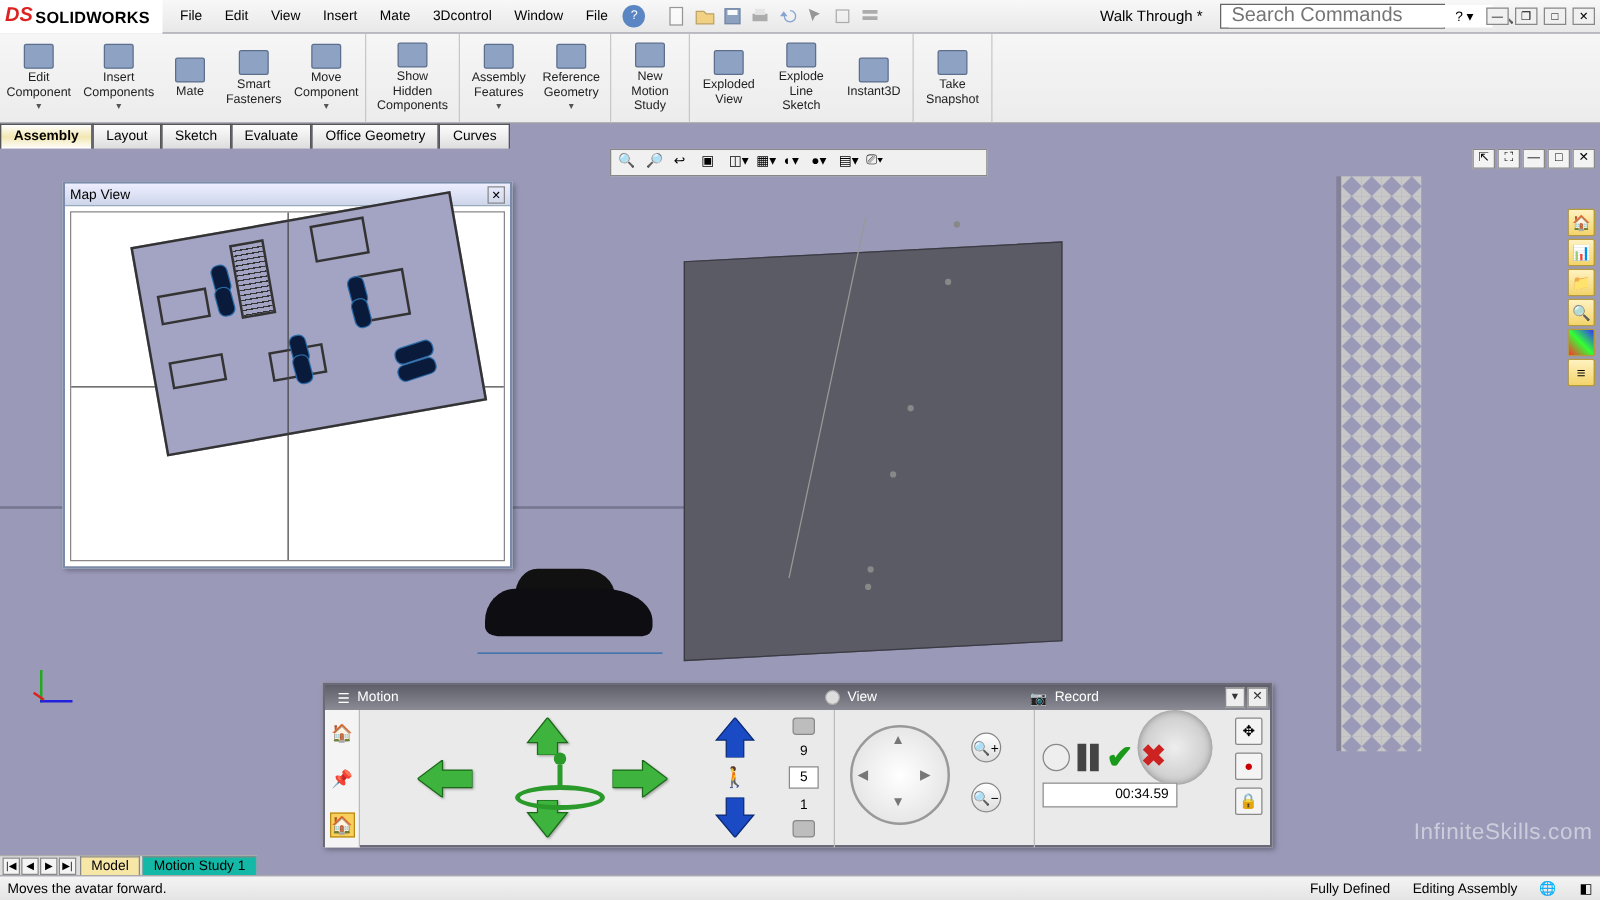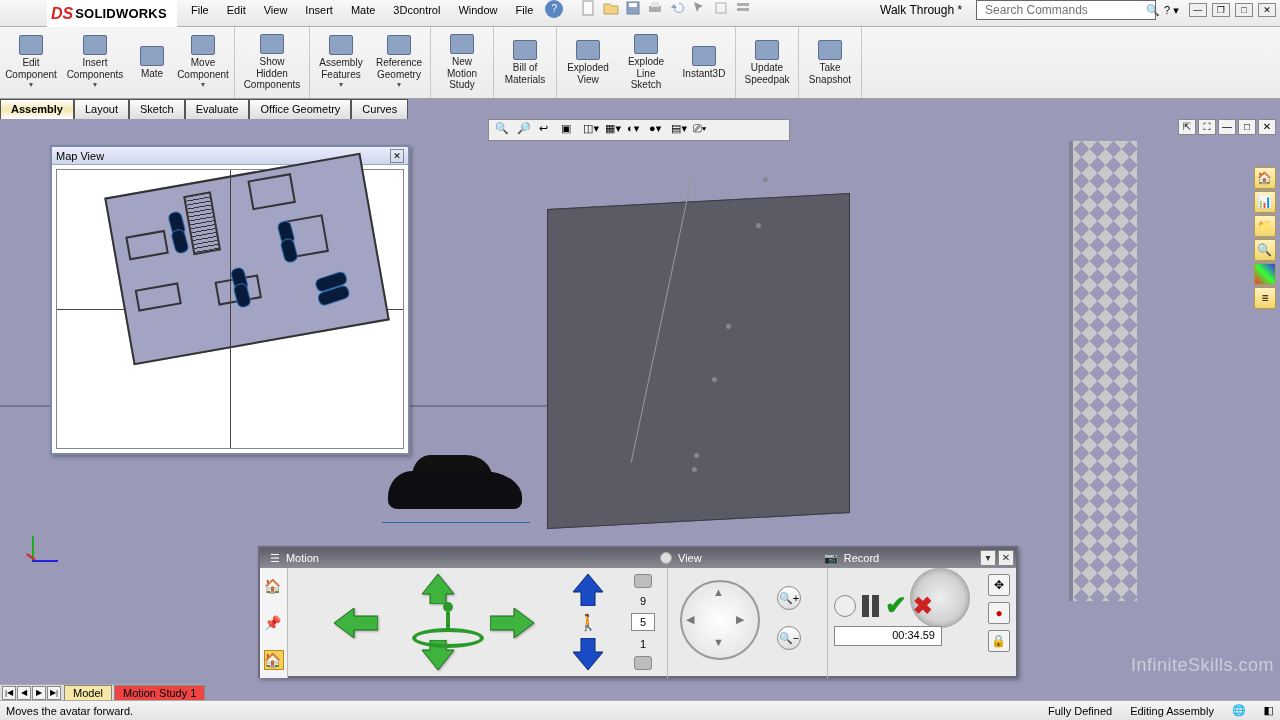--- a/index.html
+++ b/index.html
@@ -1,32 +1,32 @@
 <!DOCTYPE html>
 <html><head>
 <meta charset="utf-8">
 <style>
 * { box-sizing: border-box; margin: 0; padding: 0; font-family: "Segoe UI", Tahoma, sans-serif; font-size: 11px; }
 body { width: 1280px; height: 720px; overflow: hidden; background: #9a99b8; user-select: none; }
 
 
-.titlebar { height: 27px; background: linear-gradient(#f8f8f8,#e8e8e8); display: flex; align-items: flex-start; border-bottom: 1px solid #b0b0b0; padding-left: 47px; }
+.titlebar { height: 27px; background: linear-gradient(#f8f8f8,#e8e8e8); display: flex; align-items: center; border-bottom: 1px solid #b0b0b0; }
 .logo { width: 130px; height: 27px; display: flex; align-items: center; padding-left: 4px; background: #fff; }
 .logo-mark { color: #d22; font-weight: bold; font-size: 16px; font-style: italic; margin-right: 2px;}
 .logo-text { font-weight: bold; font-size: 13px; letter-spacing: 0.2px; }
 .menu { display: flex; gap: 2px; margin-left: 6px; }
 .menu span { padding: 4px 8px; cursor: default; }
 .help-ic { margin-left: 4px; width: 18px; height: 18px; border-radius: 50%; background: #5a86c4; color: #fff; text-align: center; line-height: 18px; font-size: 10px; }
 .qat { display: flex; align-items: center; gap: 6px; margin-left: 18px; }
 .qat .ic { width: 16px; height: 16px; opacity: .65; }
 .title-right { margin-left: auto; display: flex; align-items: center; gap: 4px; padding-right: 4px;}
 .doc-name { margin: 0 10px; font-size: 12px; }
 .search-box { display: flex; align-items:center; border: 1px solid #666; background: #fff; height: 20px; width: 180px; }
 .search-box .sc { width: 16px; height: 16px; background: #333; margin: 0 3px;}
-.search-box input { border: 0; outline: 0; flex: 1; font-size: 12px; padding: 0 2px; color: #888; }
+.search-box input { border: 0; outline: 0; flex: 1; font-size: 16px; padding: 0 2px; color: #888; }
 .win-btns span { display:inline-block; width: 18px; height: 14px; border: 1px solid #888; margin-left: 2px; font-size:9px; text-align:center; line-height:12px; background:#f0f0f0;}
 
 
 .ribbon { height: 72px; background: linear-gradient(#f6f6f6,#ececec); border-bottom: 1px solid #a0a0a0; display: flex; }
 .rib-group { display: flex; align-items:center; border-right: 1px solid #c8c8c8; padding: 0 2px; }
 .rib-btn { display: flex; flex-direction: column; align-items: center; justify-content: center; width: 58px; height: 70px; text-align: center; line-height: 1.15; padding: 2px 2px; cursor: default; position:relative;}
 .rib-btn.narrow { width: 44px; }
 .rib-btn.wide { width: 70px; }
 .rib-ic { width: 24px; height: 20px; background: #8ea3c4; border: 1px solid #5b6e8c; margin-bottom: 2px; border-radius: 2px; }
 .rib-btn .lbl { font-size: 10px; color: #222; }
@@ -116,21 +116,21 @@
 .timebox{position:absolute; left:6px; top:58px; width:108px; height:20px; border:1px solid #888; background:#fff; text-align:right; padding:2px 6px;}
 .side-col{position:absolute; right:4px; top:6px; width:24px; display:flex; flex-direction:column; gap:6px;}
 .side-col span{width:22px;height:22px;border:1px solid #888;background:#f4f4f4;border-radius:2px; display:flex;align-items:center;justify-content:center;font-size:12px;}
 .rec-dot{color:#c00;}
 .lock{color:#c80;}
 
 
 .lowertabs{ position:absolute; left:0; bottom:20px; height:16px; display:flex; align-items:center; background:#ddd; border-top:1px solid #aaa; padding-left:2px;}
 .lowertabs .tctl{width:14px;height:14px;border:1px solid #888;background:#f4f4f4;margin-right:1px;text-align:center;font-size:8px;line-height:12px;}
 .lowertabs .lt{ padding:1px 8px; border:1px solid #888; border-bottom:0; background:#f7e7a6; font-size:11px; margin-left:2px;}
-.lowertabs .lt.inactive{ background:#ef4444;}
+.lowertabs .lt.inactive{ background:#14b8a6;}
 .status{ position:absolute; left:0; right:0; bottom:0; height:20px; background:linear-gradient(#f4f4f4,#e4e4e4); border-top:1px solid #aaa; display:flex; align-items:center; padding:0 6px; font-size:11px;}
 .status .r{ margin-left:auto; display:flex; gap:18px; align-items:center;}
 .watermark{position:absolute; right:6px; bottom:24px; font-size:18px; color:rgba(255,255,255,.5); font-weight:400; letter-spacing:.5px;}
 
 svg{display:block;}
 </style>
 </head>
 <body>
 
 <div class="titlebar">
@@ -206,20 +206,24 @@
         <div class="rib-ic"></div>
         <div class="lbl">Insert<br>Components</div>
         <div class="drop"></div>
       </div>
     <div class="rib-btn narrow">
         <div class="rib-ic"></div>
         <div class="lbl">Mate</div>
       </div>
     <div class="rib-btn">
         <div class="rib-ic"></div>
+        <div class="lbl">Smart<br>Fasteners</div>
+      </div>
+    <div class="rib-btn">
+        <div class="rib-ic"></div>
         <div class="lbl">Move<br>Component</div>
         <div class="drop"></div>
       </div>
   </div>
   <div class="rib-group">
     <div class="rib-btn wide">
         <div class="rib-ic"></div>
         <div class="lbl">Show<br>Hidden<br>Components</div>
       </div>
   </div>
@@ -237,41 +241,29 @@
   </div>
   <div class="rib-group">
     <div class="rib-btn">
         <div class="rib-ic"></div>
         <div class="lbl">New<br>Motion<br>Study</div>
       </div>
   </div>
   <div class="rib-group">
     <div class="rib-btn">
         <div class="rib-ic"></div>
-        <div class="lbl">Bill of<br>Materials</div>
-      </div>
-  </div>
-  <div class="rib-group">
-    <div class="rib-btn">
-        <div class="rib-ic"></div>
         <div class="lbl">Exploded<br>View</div>
       </div>
     <div class="rib-btn">
         <div class="rib-ic"></div>
         <div class="lbl">Explode<br>Line<br>Sketch</div>
       </div>
     <div class="rib-btn">
         <div class="rib-ic"></div>
         <div class="lbl">Instant3D</div>
-      </div>
-  </div>
-  <div class="rib-group">
-    <div class="rib-btn">
-        <div class="rib-ic"></div>
-        <div class="lbl">Update<br>Speedpak</div>
       </div>
   </div>
   <div class="rib-group">
     <div class="rib-btn">
         <div class="rib-ic"></div>
         <div class="lbl">Take<br>Snapshot</div>
       </div>
   </div>
 </div>
 

